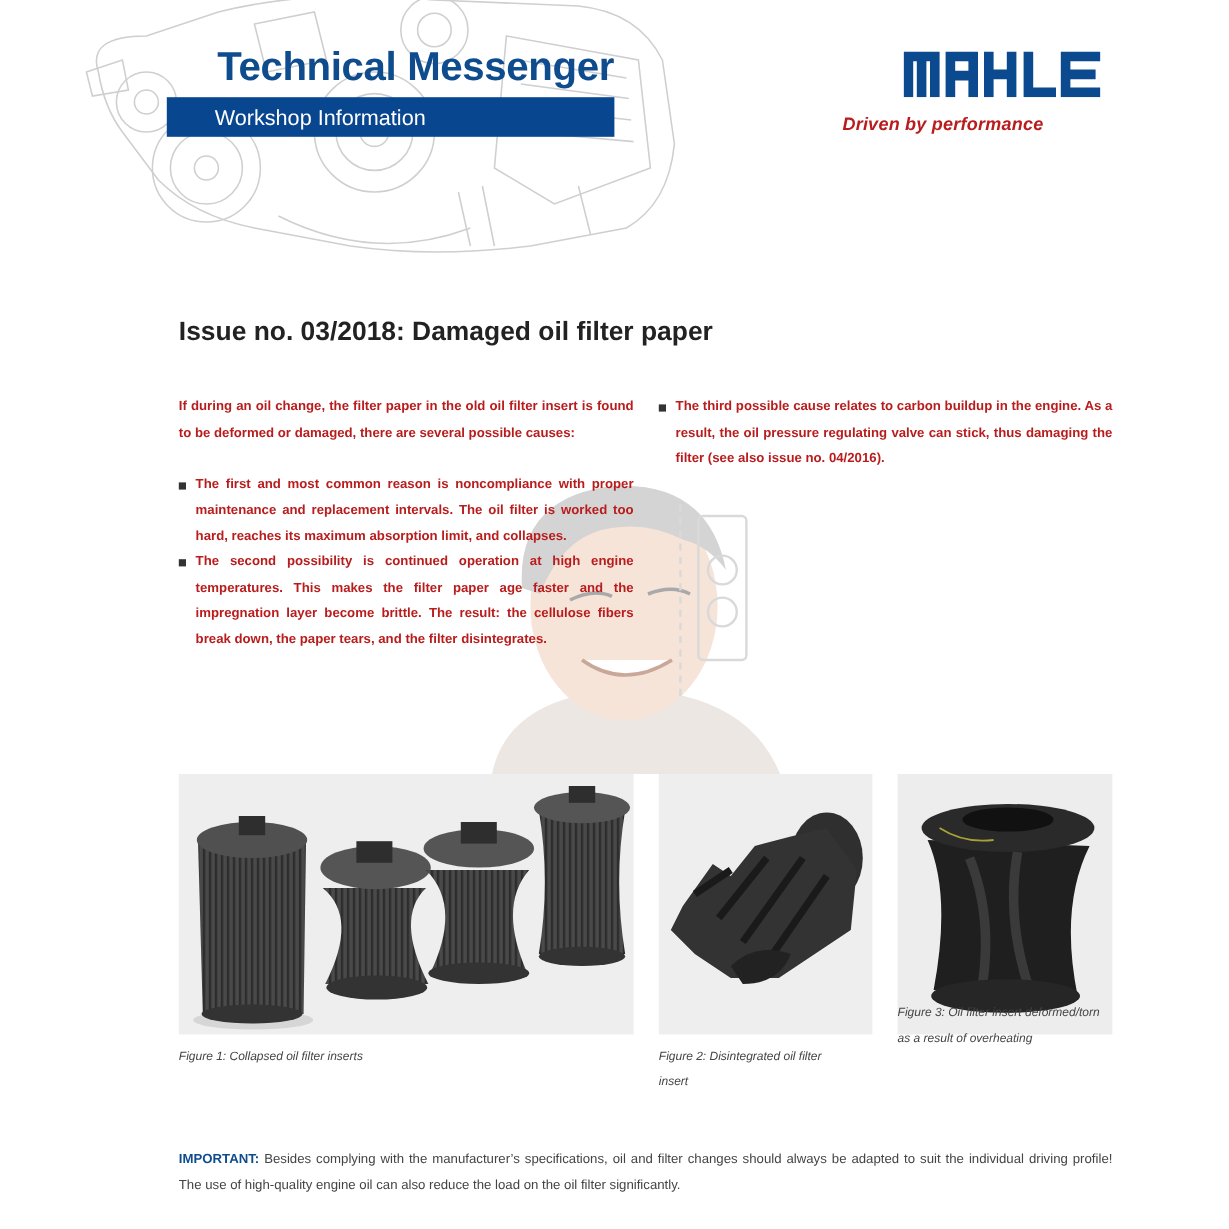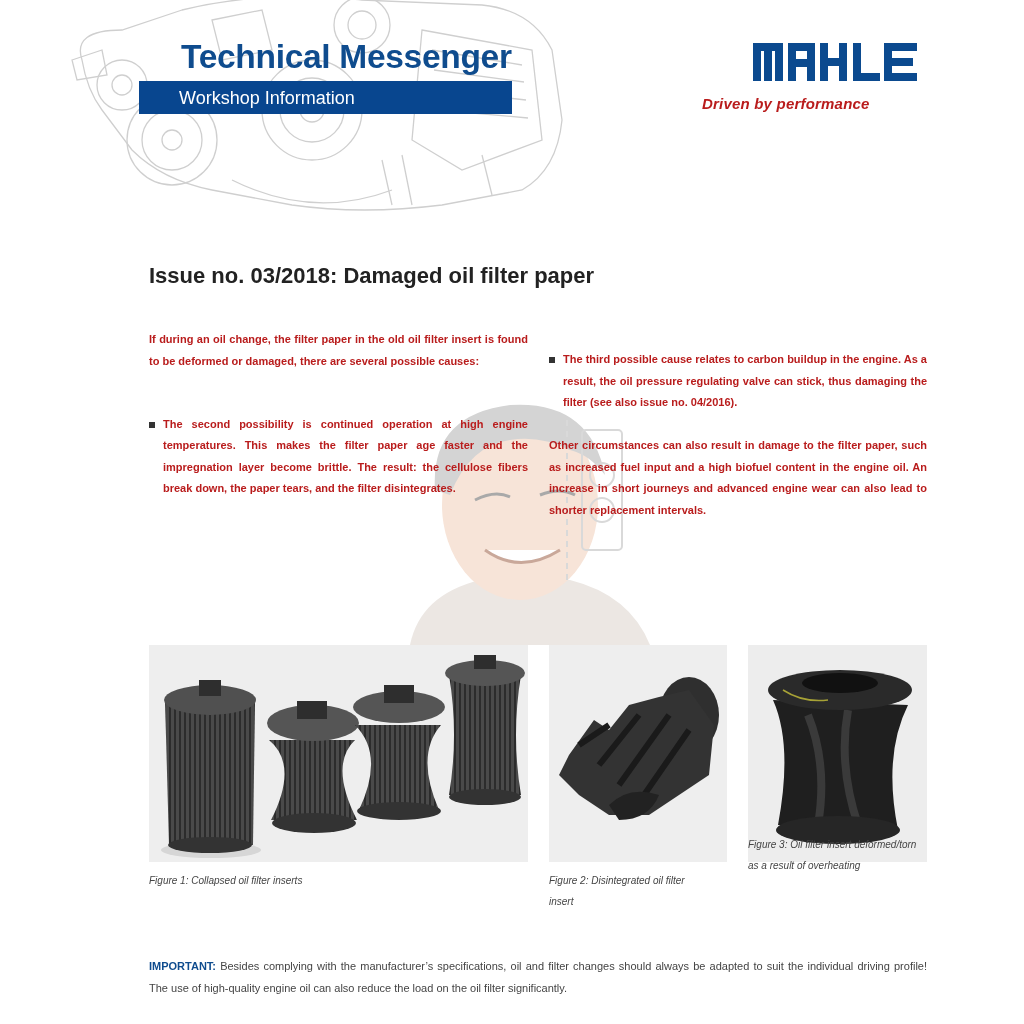--- a/index.html
+++ b/index.html
@@ -40,21 +40,21 @@
     }
     .col {
       position: absolute; font-size: 11px; line-height: 21.5px; color: #b91c1c;
       text-align: justify;
       font-weight: bold;
     }
     .col-left { left: 149px; top: 329px; width: 379px; }
     .col-right { left: 549px; top: 329px; width: 378px; }
     .col p { margin: 0; }
     .bullets { list-style: none; margin: 0; padding: 0; }
-    .bullets li { position: relative; padding-left: 14px; margin-top: 20px; }
+    .bullets li { position: relative; padding-left: 14px; }
     .bullets li .bullet-mark {
       position: absolute; left: 0; top: 8px; width: 6px; height: 6px; background: #333;
     }
     .gap { height: 21.5px; }
 
     .figure { position: absolute; background: #f1f1f1; overflow: hidden; }
     .fig1 { left: 149px; top: 645px; width: 379px; height: 217px; background: #efefef; }
     .fig2 { left: 549px; top: 645px; width: 178px; height: 217px; background: #f0f0f0; }
     .fig3 { left: 748px; top: 645px; width: 179px; height: 217px; background: #efefef; }
     .figure svg { width: 100%; height: 100%; display: block; }
@@ -133,34 +133,37 @@
 <div class="tagline">Driven by performance</div>
 
 <div class="issue-heading">Issue no. 03/2018: Damaged oil filter paper</div>
 
 <div class="col col-left">
   <p>If during an oil change, the filter paper in the old oil filter insert is found to be deformed or damaged, there are several possible causes:</p>
   <div class="gap"></div>
   <ul class="bullets">
     <li>
       <span class="bullet-mark"></span>
+      <span>The first and most common reason is noncompliance with proper maintenance and replacement intervals. The oil filter is worked too hard, reaches its maximum absorption limit, and collapses.</span>
+    </li>
+    <li>
+      <span class="bullet-mark"></span>
       <span>The second possibility is continued operation at high engine temperatures. This makes the filter paper age faster and the impregnation layer become brittle. The result: the cellulose fibers break down, the paper tears, and the filter disintegrates.</span>
     </li>
   </ul>
 </div>
 
 <div class="col col-right">
   <ul class="bullets">
     <li>
       <span class="bullet-mark"></span>
       <span>The third possible cause relates to carbon buildup in the engine. As a result, the oil pressure regulating valve can stick, thus damaging the filter (see also issue no. 04/2016).</span>
     </li>
   </ul>
   <div class="gap"></div>
-  <p>Other circumstances can also result in damage to the filter paper, such as increased fuel input and a high biofuel content in the engine oil. An increase in short journeys and advanced engine wear can also lead to shorter replacement intervals.</p>
 </div>
 
 <div class="figure fig1">
   <svg viewBox="0 0 379 217">
     <defs>
       <pattern id="pleats" width="5" height="10" patternUnits="userSpaceOnUse">
         <rect width="5" height="10" fill="#4a4a4a"></rect>
         <rect width="2" height="10" fill="#2c2c2c"></rect>
       </pattern>
     </defs>

